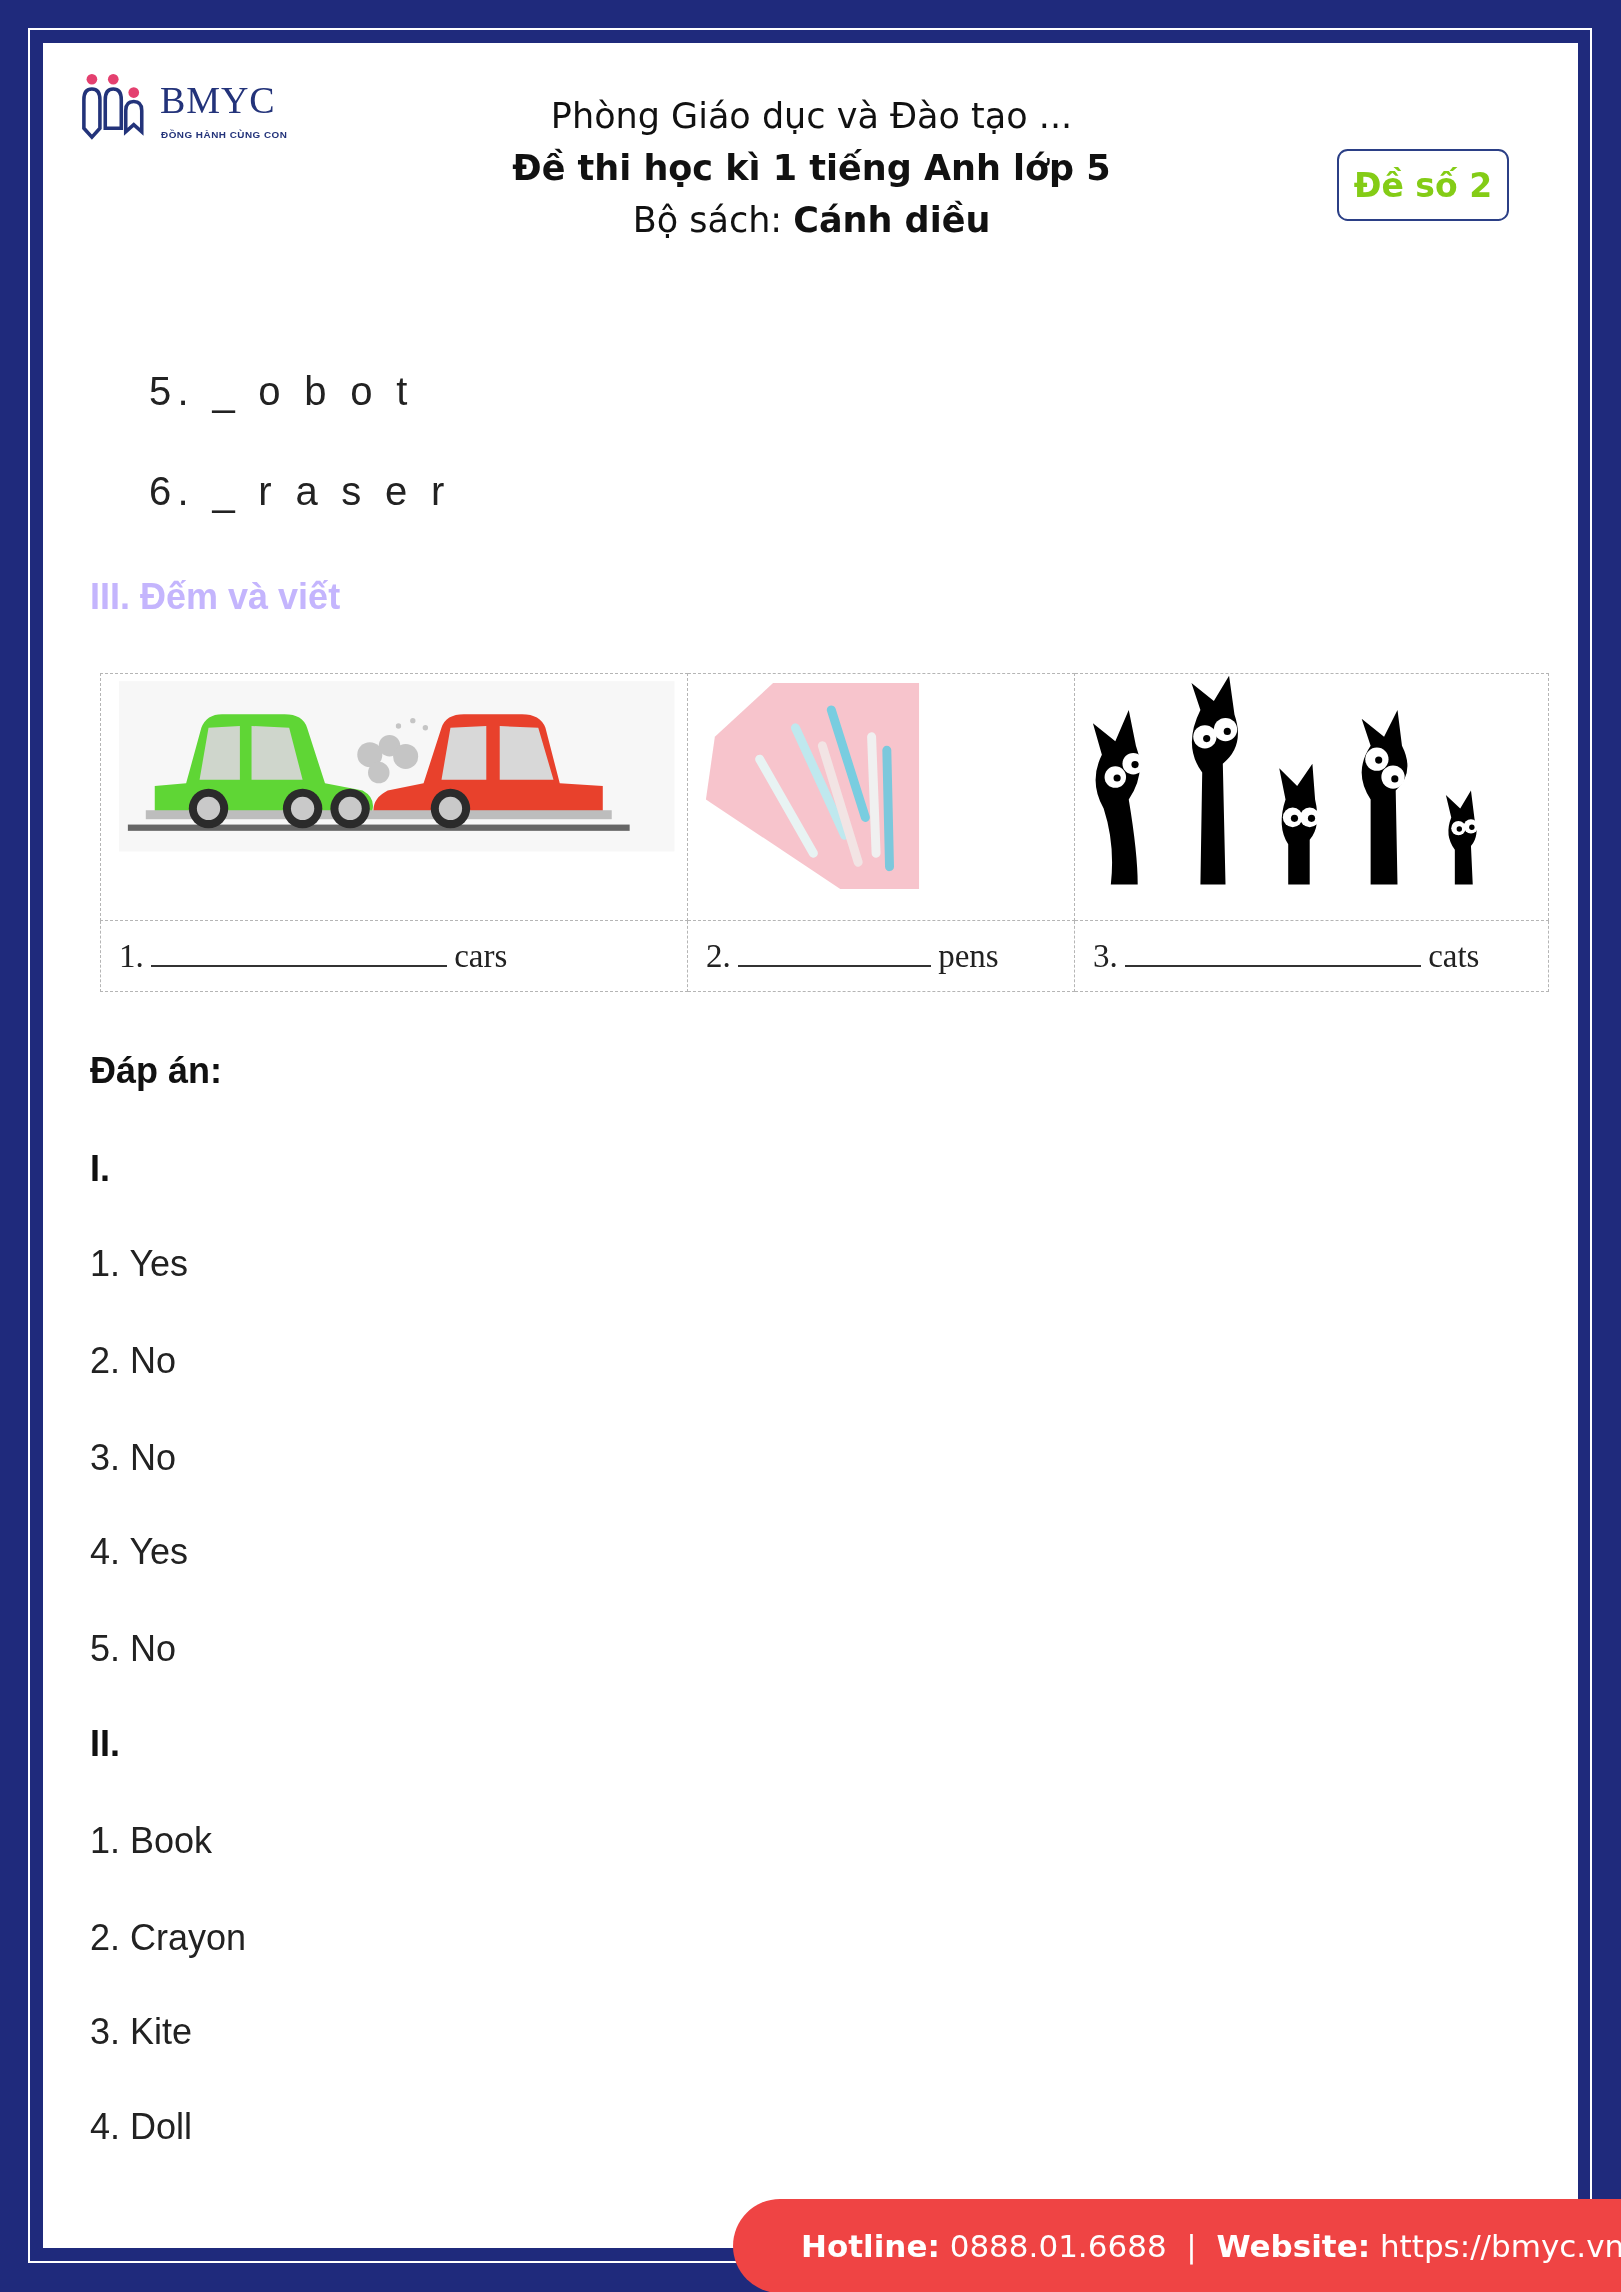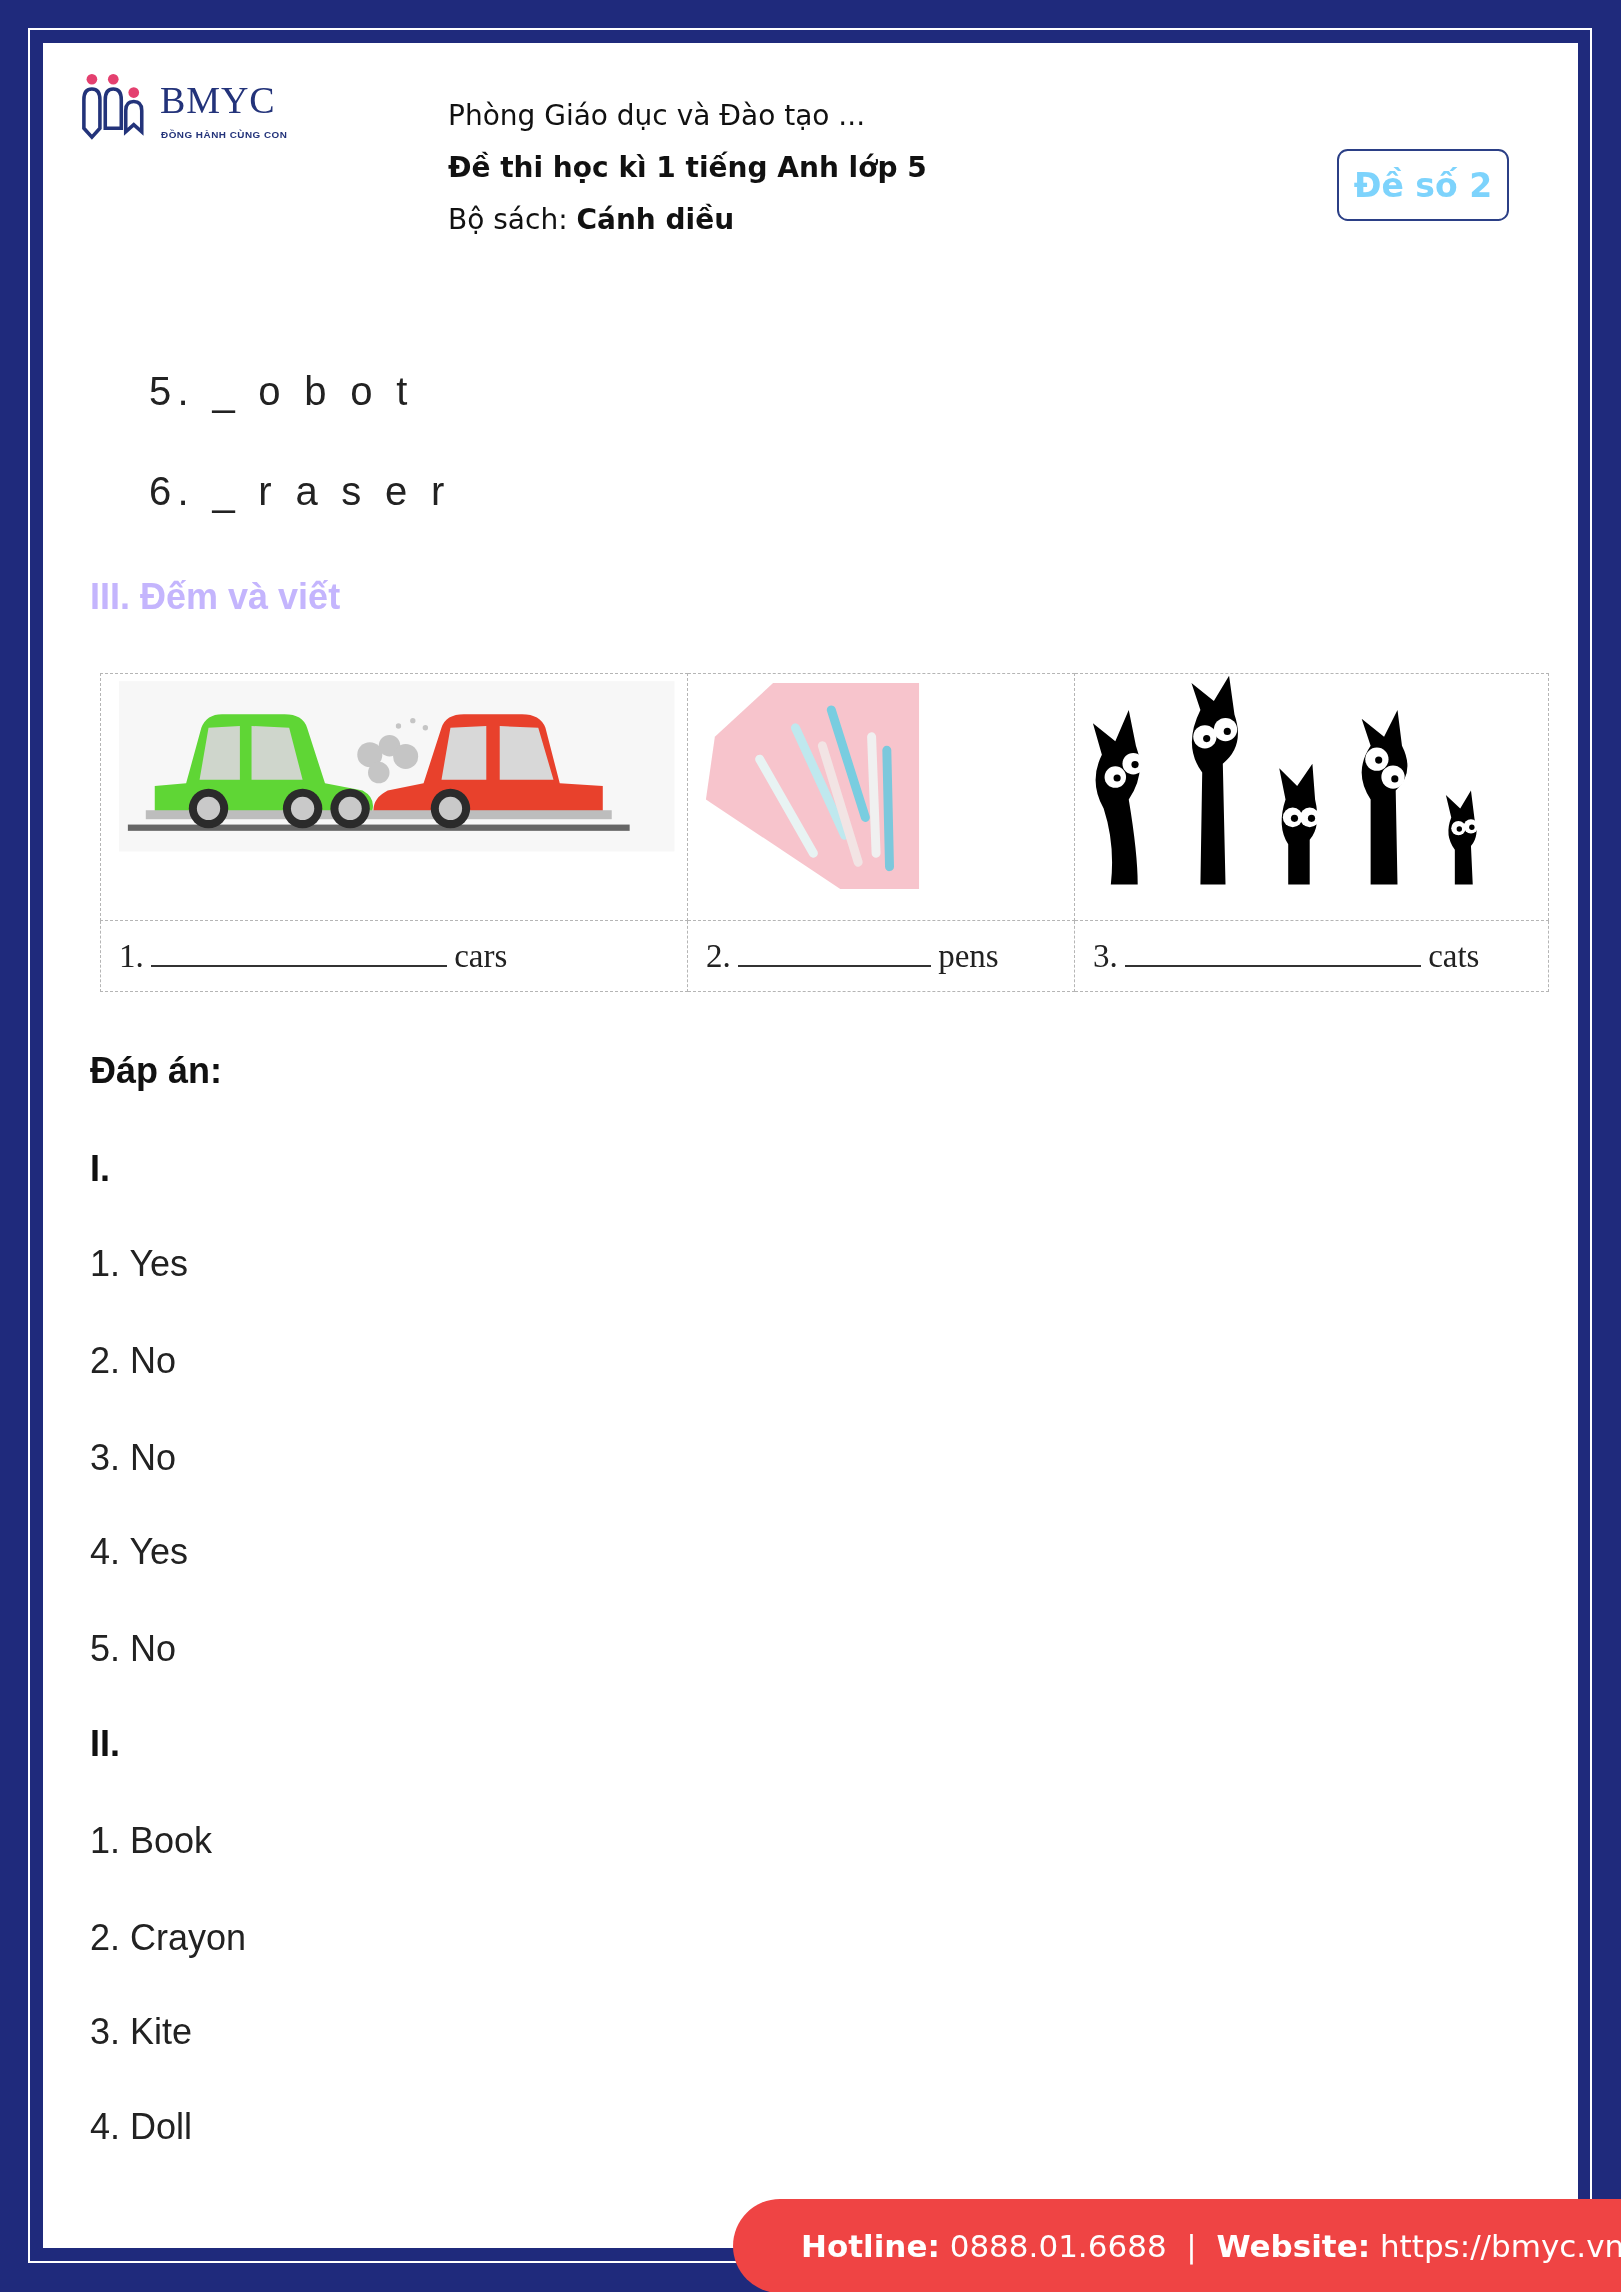--- a/index.html
+++ b/index.html
@@ -4,24 +4,24 @@
 <style>
   html, body { margin:0; padding:0; }
   body { width:1621px; height:2293px; position:relative; overflow:hidden; background:#1f2a7c; font-family:"Liberation Sans", sans-serif; }
   .frame-line { position:absolute; left:28px; top:28px; width:1564px; height:2235px; border:2.7px solid #ffffff; box-sizing:border-box; }
   .page { position:absolute; left:43px; top:43px; width:1535px; height:2205px; background:#ffffff; }
 
   .logo { position:absolute; left:79px; top:73px; width:215px; height:72px; }
   .logo-text { position:absolute; left:81px; top:5.4px; font-family:Liberation Serif, serif; font-size:38px; color:#23337a; letter-spacing:0.9px; }
   .logo-sub { position:absolute; left:82px; top:56px; font-family:"Liberation Sans", sans-serif; font-size:9.9px; color:#23337a; font-weight:bold; letter-spacing:0.5px; white-space:nowrap; }
 
-  .header { position:absolute; left:448px; top:90px; width:727px; text-align:left; color:#111; font-family:"DejaVu Sans", sans-serif; font-size:28px; line-height:52px; }
+  .header { position:absolute; left:448px; top:90px; width:727px; text-align:center; color:#111; font-family:"DejaVu Sans", sans-serif; font-size:35px; line-height:52px; }
   .header .bold { font-weight:bold; }
 
-  .badge { position:absolute; left:1337px; top:149px; width:172px; height:72px; border:2.7px solid #2b3f86; border-radius:10.7px; box-sizing:border-box; display:flex; align-items:center; justify-content:center; color:#7dd3fc; font-family:"DejaVu Sans", sans-serif; font-weight:bold; font-size:33px; }
+  .badge { position:absolute; left:1337px; top:149px; width:172px; height:72px; border:2.7px solid #2b3f86; border-radius:10.7px; box-sizing:border-box; display:flex; align-items:center; justify-content:center; color:#84cc16; font-family:"DejaVu Sans", sans-serif; font-weight:bold; font-size:33px; }
 
   .word { position:absolute; font-size:40px; color:#222; letter-spacing:6.3px; font-family:"Liberation Sans", sans-serif; }
   .section { position:absolute; left:90px; font-size:36px; font-weight:bold; color:#c4b5fd; }
 
   table.count { position:absolute; left:100px; top:673px; width:1445px; border-collapse:collapse; font-family:"Liberation Serif", serif; }
   table.count td { border:1.8px dashed #b5b5b5; vertical-align:top; padding:0; }
   table.count tr.img-row td { height:242px; }
   table.count tr.lbl-row td { height:70px; vertical-align:middle; font-size:33px; color:#222; padding-left:18px; }
   .blank { display:inline-block; border-bottom:2.7px solid #333; height:21.5px; margin:0 7.2px; vertical-align:baseline; }
 

